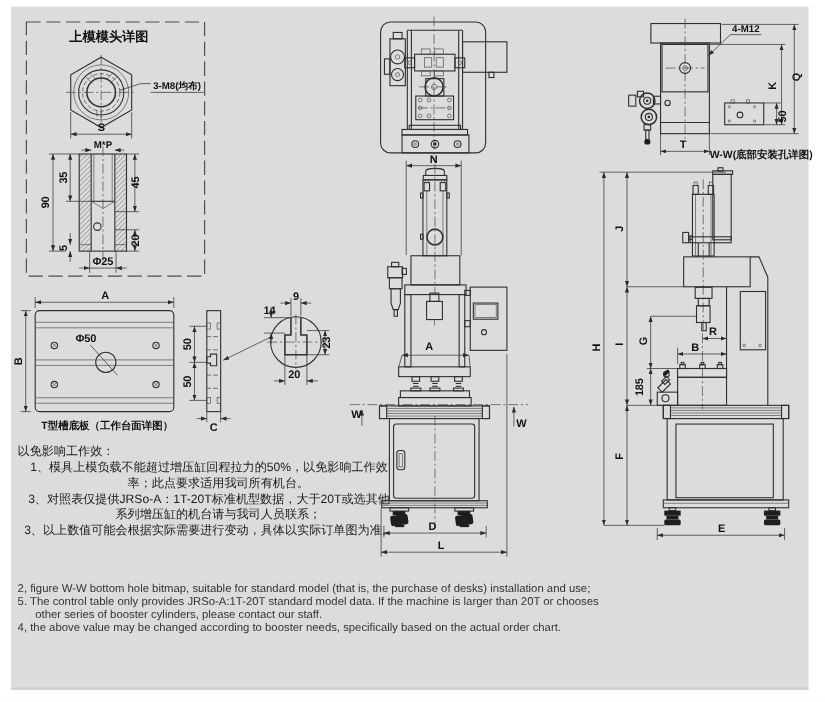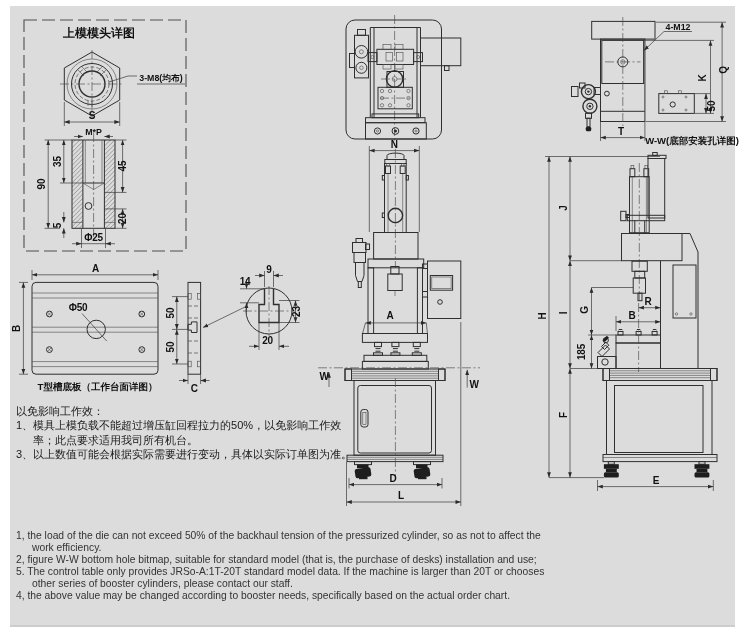--- a/index.html
+++ b/index.html
@@ -17,21 +17,21 @@
   .dshbox{stroke:#4f4f4f;stroke-width:1.1;fill:none;stroke-dasharray:13 5;}
   .dsh{stroke:#4a4a4a;stroke-width:0.7;fill:none;stroke-dasharray:4 2;}
   .fl{fill:var(--line,#2f2f2f);stroke:none;}
   .dk{fill:#1e1e1e;stroke:none;}
   .dim{font-size:10px;font-weight:700;text-anchor:middle;letter-spacing:-0.2px;}
   .dim9{font-size:8.8px;font-weight:700;text-anchor:middle;}
   .ttl{font-size:12px;font-weight:700;text-anchor:middle;}
   .cap{font-size:9.5px;font-weight:700;text-anchor:middle;}
   .notes{position:absolute;color:#1a1a1a;}
   .notes-cn{left:16px;top:404px;width:348px;font-size:11px;line-height:14.3px;font-weight:500;}
-  .notes-cn .item{padding-left:17px;text-indent:-17px;white-space:pre-line;}
+  .notes-cn .item{padding-left:17px;text-indent:-17px;white-space:pre-line;text-align:center;}
   .notes-en{left:16px;top:530px;width:600px;font-size:10.3px;line-height:12px;color:#333;}
   .notes-en .item{padding-left:16px;text-indent:-16px;white-space:pre-line;}
 </style>
 </head>
 <body>
 
 <div class="canvas"></div>
 
 <svg width="750" height="638" viewBox="0 0 750 638">
   <defs>
@@ -580,22 +580,22 @@
     <line class="dm" x1="713.3" y1="480" x2="713.3" y2="491"></line>
     <line class="dm" x1="597.5" y1="486.6" x2="713.3" y2="486.6" marker-start="url(#ah)" marker-end="url(#ah)"></line>
     <text class="dim" x="656" y="483.6">E</text>
   </g>
 </svg>
 
 <div class="notes notes-cn">
   <div>以免影响工作效：</div>
   <div class="item">1、模具上模负载不能超过增压缸回程拉力的50%，以免影响工作效
 率；此点要求适用我司所有机台。</div>
+  <div class="item">3、对照表仅提供JRSo-A：1T-20T标准机型数据，大于20T或选其他
+系列增压缸的机台请与我司人员联系；</div>
   <div class="item">3、以上数值可能会根据实际需要进行变动，具体以实际订单图为准。</div>
 </div>
 <div class="notes notes-en">
-  <div class="item">1, the load of the die can not exceed 50% of the backhaul tension of the pressurized cylinder, so as not to affect the
-work efficiency.</div>
   <div class="item">2, figure W-W bottom hole bitmap, suitable for standard model (that is, the purchase of desks) installation and use;</div>
   <div class="item">5. The control table only provides JRSo-A:1T-20T standard model data. If the machine is larger than 20T or chooses
 other series of booster cylinders, please contact our staff.</div>
   <div class="item">4, the above value may be changed according to booster needs, specifically based on the actual order chart.</div>
 </div>
 
 </body></html>

